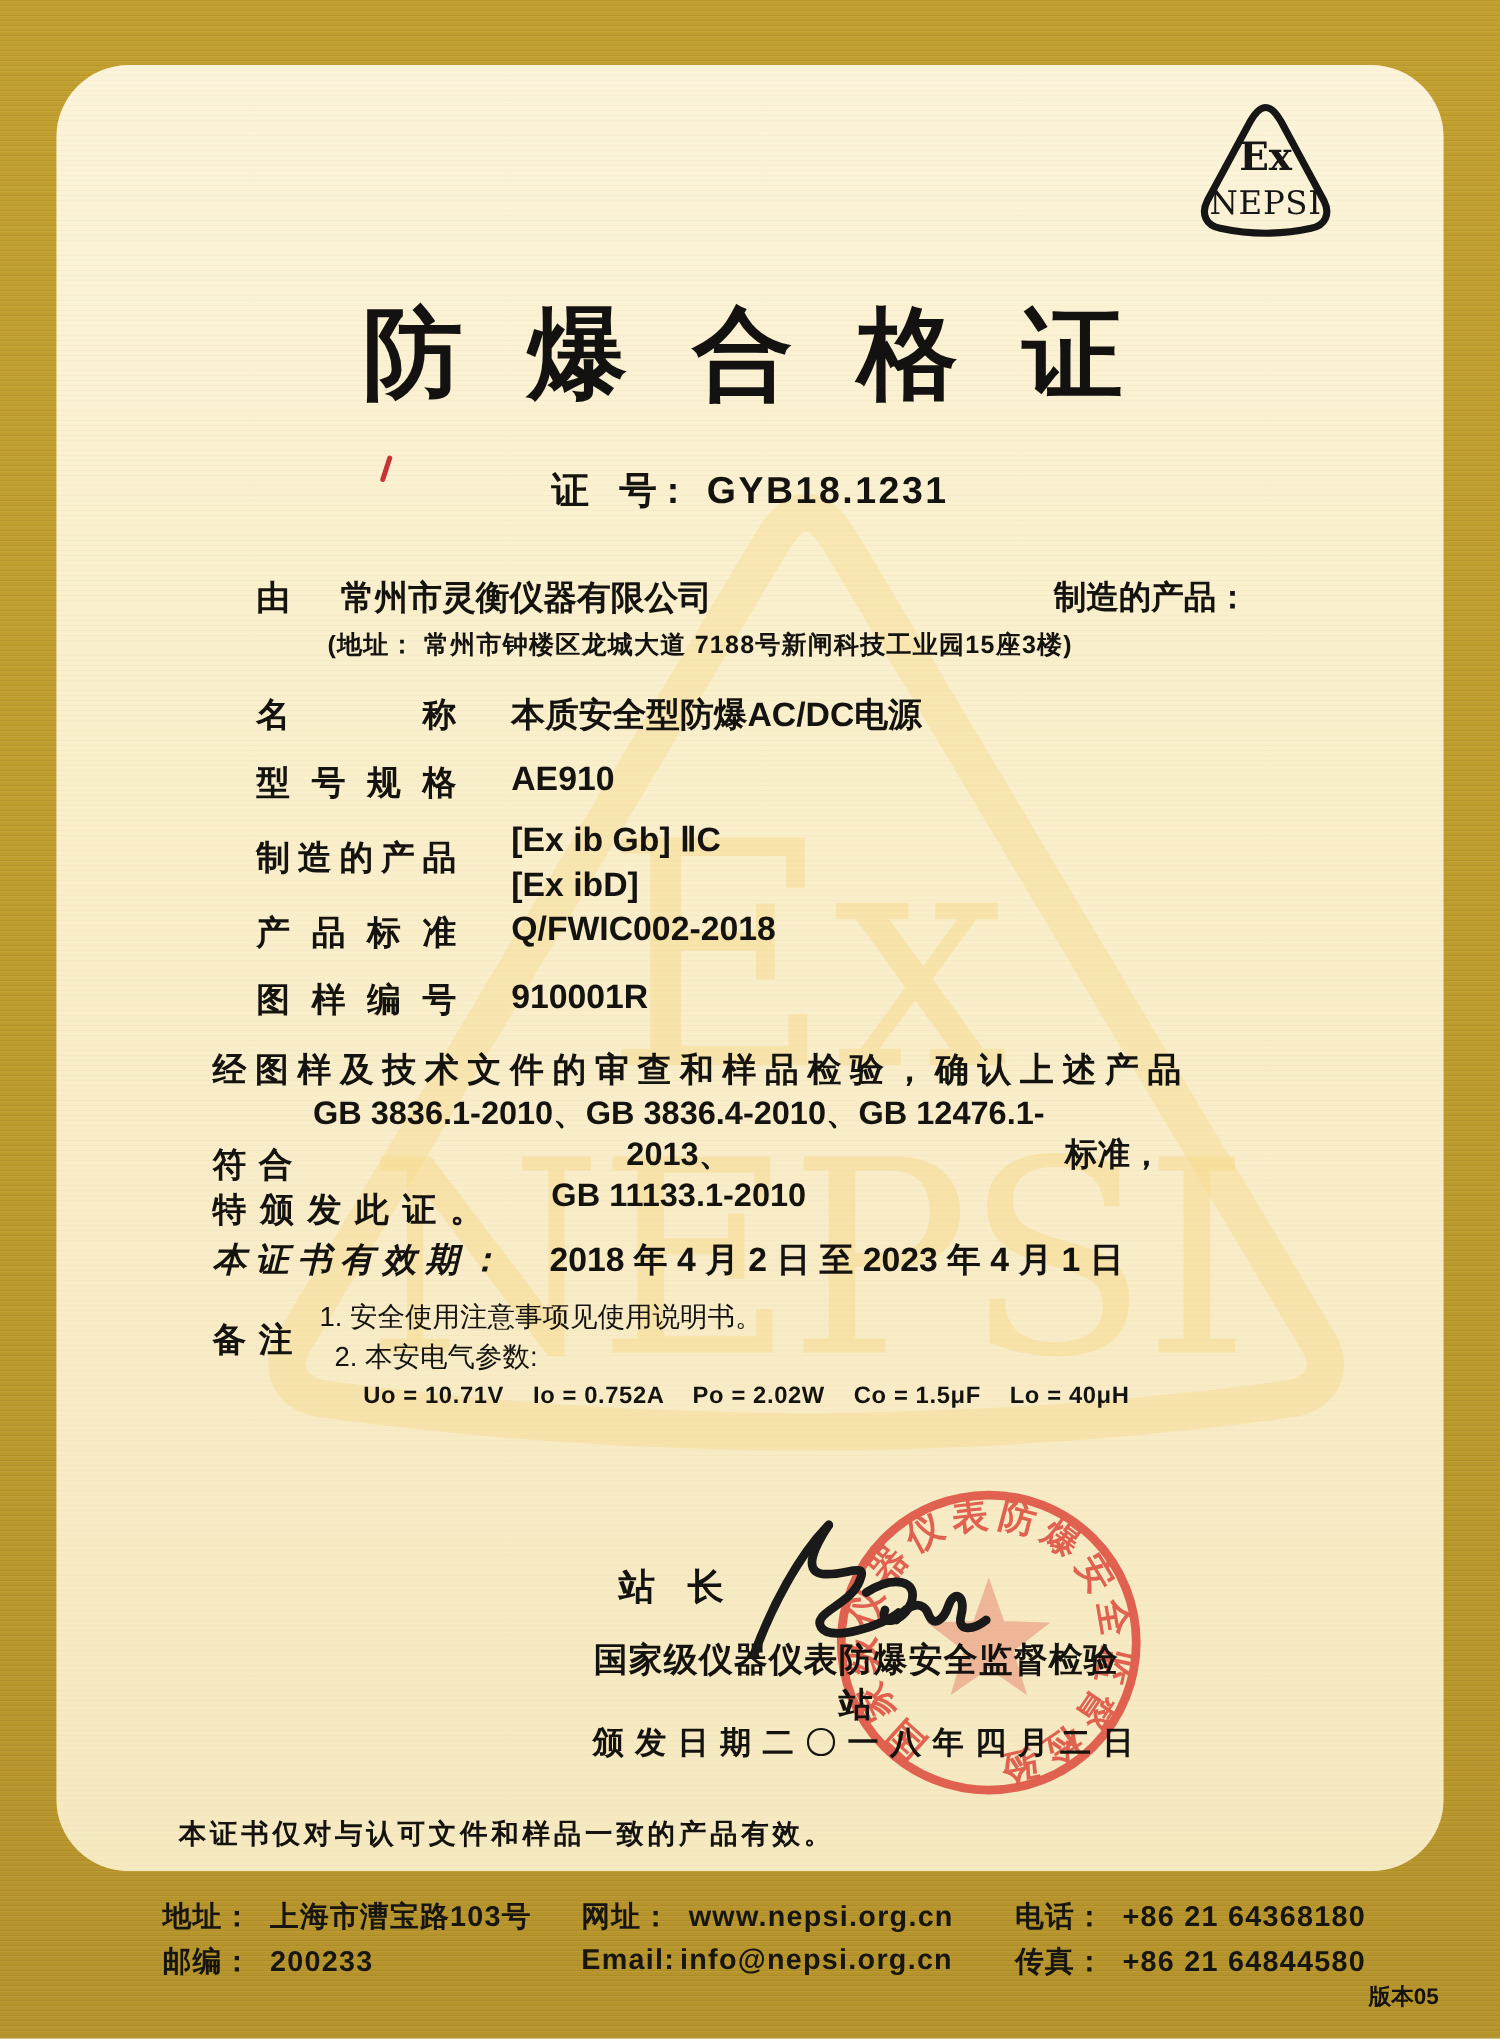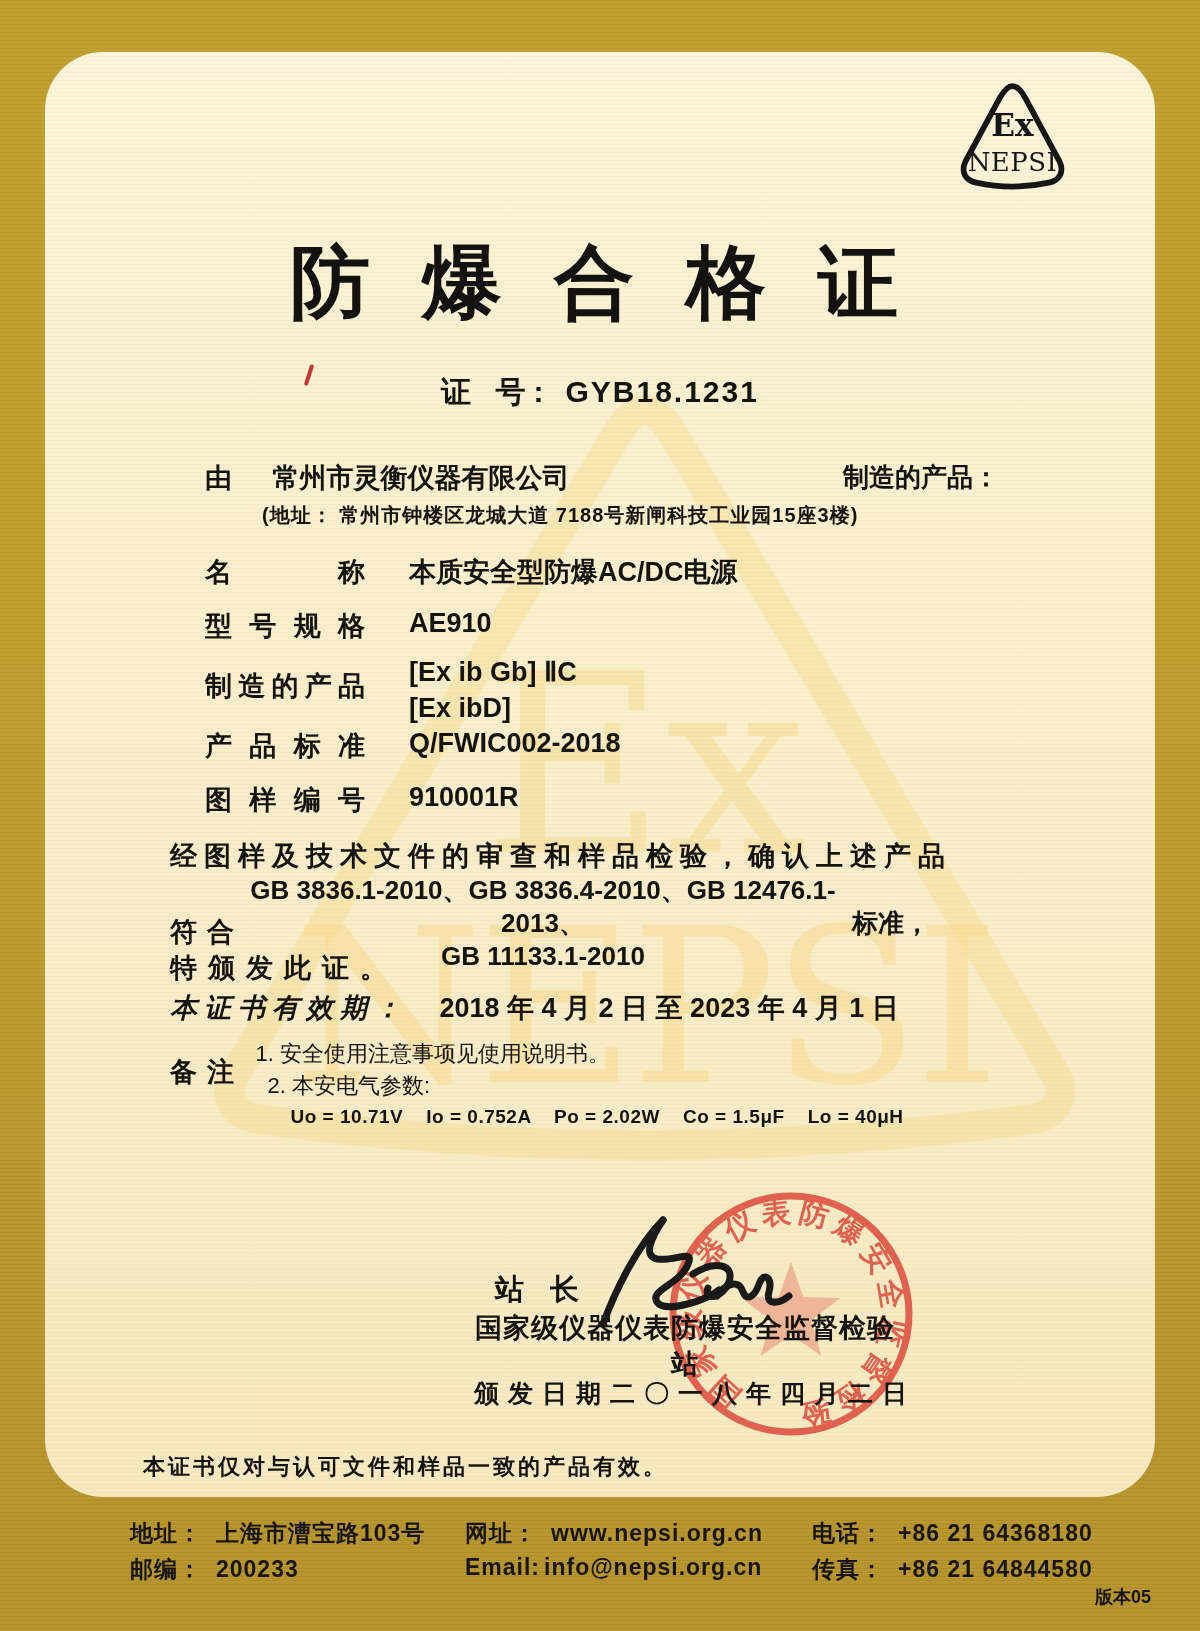--- a/index.html
+++ b/index.html
@@ -42,21 +42,21 @@
   .fvalue{display:inline-block;margin-left:44px;vertical-align:top;}
   .addr{position:absolute;left:217px;top:450px;font-size:20px;font-weight:700;letter-spacing:1px;}
   .made{position:absolute;left:798px;top:408px;font-size:26px;font-weight:700;}
   .stline{position:absolute;font-weight:700;font-size:27px;}
   .conform-wrap{position:absolute;left:125px;top:822px;width:760px;display:flex;align-items:center;}
   .conform-lbl{display:inline-block;width:64px;text-align:justify;text-align-last:justify;font-size:27px;font-weight:700;flex:0 0 auto;margin-top:16px;}
   .gbcenter{flex:1;text-align:center;font-size:26px;font-weight:700;line-height:33px;}
   .suffix{flex:0 0 auto;font-size:26px;font-weight:700;}
   .remark-item{font-size:22px;font-weight:400;line-height:32px;}
   .params{font-size:19px;font-weight:700;white-space:pre;letter-spacing:0.5px;}
-  .chief{position:absolute;left:450px;top:1198px;font-size:29px;font-weight:800;letter-spacing:26px;z-index:3;margin-top:20px;}
+  .chief{position:absolute;left:450px;top:1198px;font-size:29px;font-weight:800;letter-spacing:26px;z-index:3;}
   .orgname{position:absolute;left:420px;top:1258px;width:440px;text-align:center;font-size:27px;font-weight:800;letter-spacing:1px;z-index:3;}
   .issuedate{position:absolute;left:405px;top:1325px;width:490px;text-align:center;font-size:25px;font-weight:700;letter-spacing:9px;z-index:3;}
   .stamp{position:absolute;left:596px;top:1112px;z-index:2;opacity:0.85;}
   .signature{position:absolute;left:520px;top:1150px;z-index:4;}
   .disclaimer{position:absolute;left:98px;top:1400px;font-size:22px;font-weight:800;letter-spacing:3px;}
   .footer-item{position:absolute;font-size:23px;font-weight:700;color:#17150f;letter-spacing:1px;}
   .footer-item .flv{margin-left:14px;font-weight:700;}
   .version{position:absolute;left:1095px;top:1585px;font-size:18px;font-weight:700;}
 </style>
 </head>

